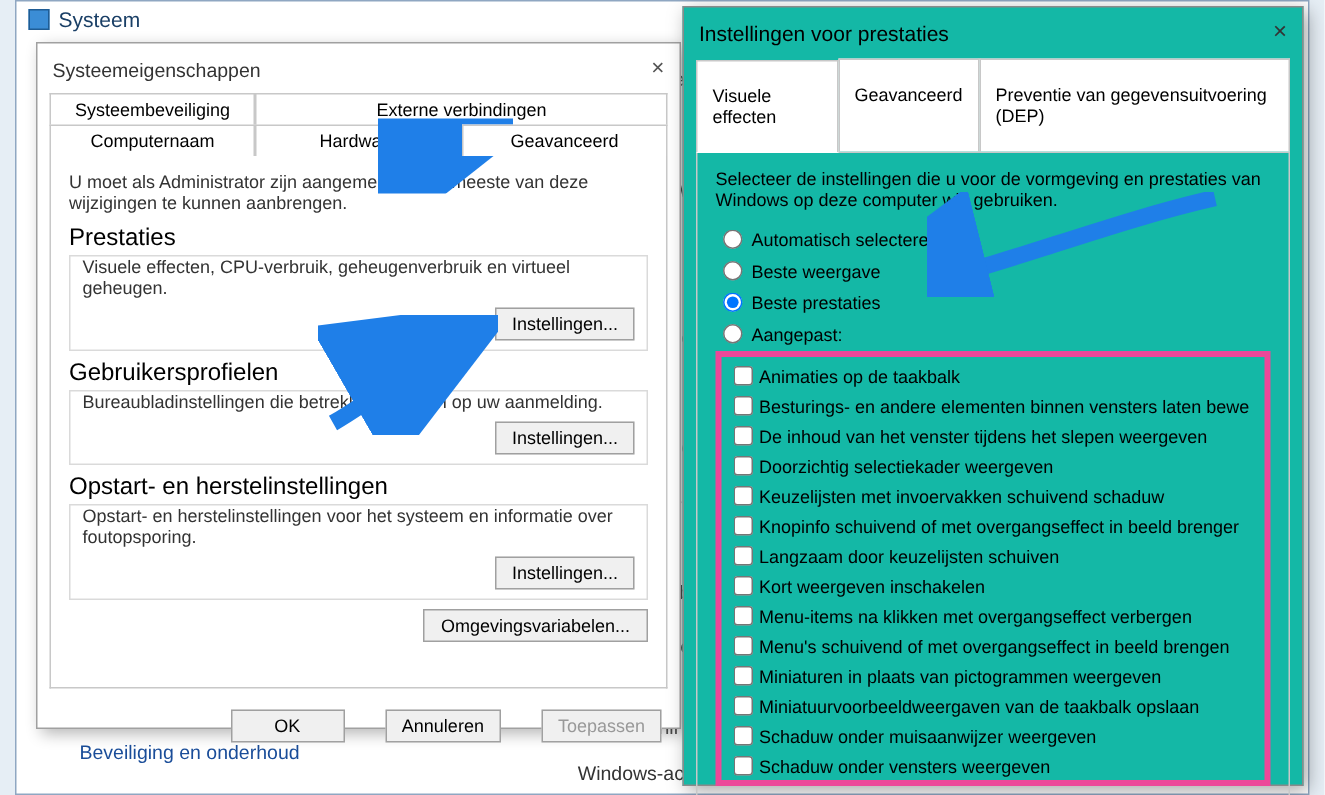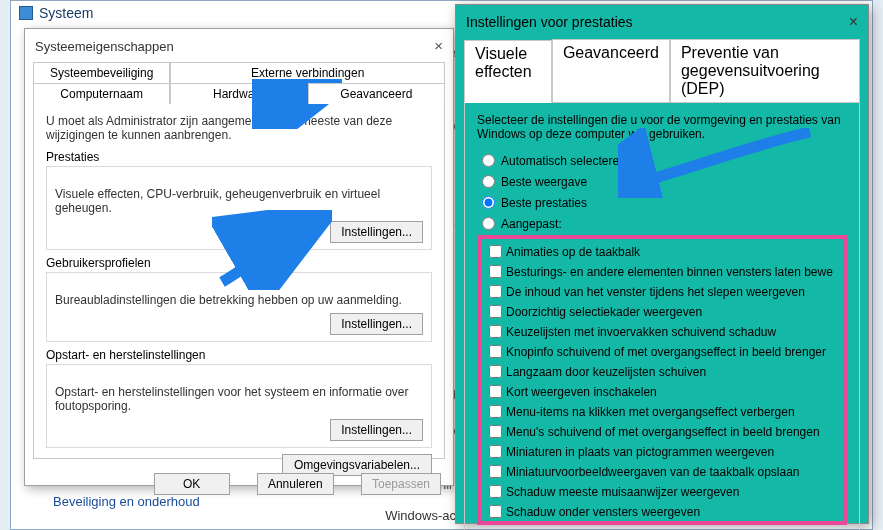--- a/index.html
+++ b/index.html
@@ -85,24 +85,24 @@
     margin: 0 8px 8px;
     border: 1px solid #c8c8c8;
     border-top: none;
     padding: 10px 12px 6px;
     height: 355px;
   }
   .admin-note { color:#333; font-size:12px; margin-bottom:8px; }
   .group {
     margin-bottom: 6px;
   }
-  .group-title { font-size:12px; margin-bottom:2px; }
+  .group-title { font-size:16px; margin-bottom:2px; }
   .group-box {
     border:1px solid #dadada;
-    padding:20px 8px 6px;
+    padding:0 8px 6px;
     font-size:12px;
   }
   .group-box .desc { color:#333; margin-bottom:6px; }
   .group-box .btnrow { text-align:right; }
   .winbtn {
     display:inline-block;
     min-width:84px;
     padding:3px 10px;
     border:1px solid #a0a0a0;
     background:#f0f0f0;
@@ -133,24 +133,24 @@
     display:flex;
     justify-content:space-between;
     align-items:center;
   }
   .perf-title .close { font-size:16px; color:#333; cursor:pointer; }
   .perf-tabs {
     margin: 2px 8px 0;
     display:flex;
   }
   .perf-tabs .ptab {
-    padding:4px 10px;
+    padding:16px 10px;
     border:1px solid #c8c8c8;
     border-bottom:none;
-    font-size:16px;
+    font-size:12px;
     background:#fff;
     cursor:pointer;
   }
   .perf-tabs .ptab.active { border-bottom:1px solid #fff; position:relative; top:1px; }
   .perf-body {
     margin:0 8px 8px;
     border:1px solid #c8c8c8;
     padding:10px 12px;
     height:462px;
     overflow:hidden;
@@ -280,21 +280,21 @@
         <label><input type="checkbox" style=""><span>De inhoud van het venster tijdens het slepen weergeven</span></label>
         <label><input type="checkbox" style=""><span>Doorzichtig selectiekader weergeven</span></label>
         <label><input type="checkbox" style=""><span>Keuzelijsten met invoervakken schuivend schaduw</span></label>
         <label><input type="checkbox" style=""><span>Knopinfo schuivend of met overgangseffect in beeld brenger</span></label>
         <label><input type="checkbox" style=""><span>Langzaam door keuzelijsten schuiven</span></label>
         <label><input type="checkbox" style=""><span>Kort weergeven inschakelen</span></label>
         <label><input type="checkbox" style=""><span>Menu-items na klikken met overgangseffect verbergen</span></label>
         <label><input type="checkbox" style=""><span>Menu's schuivend of met overgangseffect in beeld brengen</span></label>
         <label><input type="checkbox" style=""><span>Miniaturen in plaats van pictogrammen weergeven</span></label>
         <label><input type="checkbox" style=""><span>Miniatuurvoorbeeldweergaven van de taakbalk opslaan</span></label>
-        <label><input type="checkbox" style=""><span>Schaduw meeste muisaanwijzer weergeven</span></label>
+        <label><input type="checkbox" style=""><span>Schaduw onder muisaanwijzer weergeven</span></label>
         <label><input type="checkbox" style=""><span>Schaduw onder vensters weergeven</span></label>
         <label><input type="checkbox" style=""><span>Vallende schaduw voor namen van pictogrammen op bureau</span></label>
       </div>
   </div>
 </div>
 
 <div class="arrow" style="left:252px; top:79px;">
   <svg width="90" height="50">
       <defs>
         <marker id="ah1" markerWidth="12" markerHeight="12" refX="9" refY="5" orient="auto">

